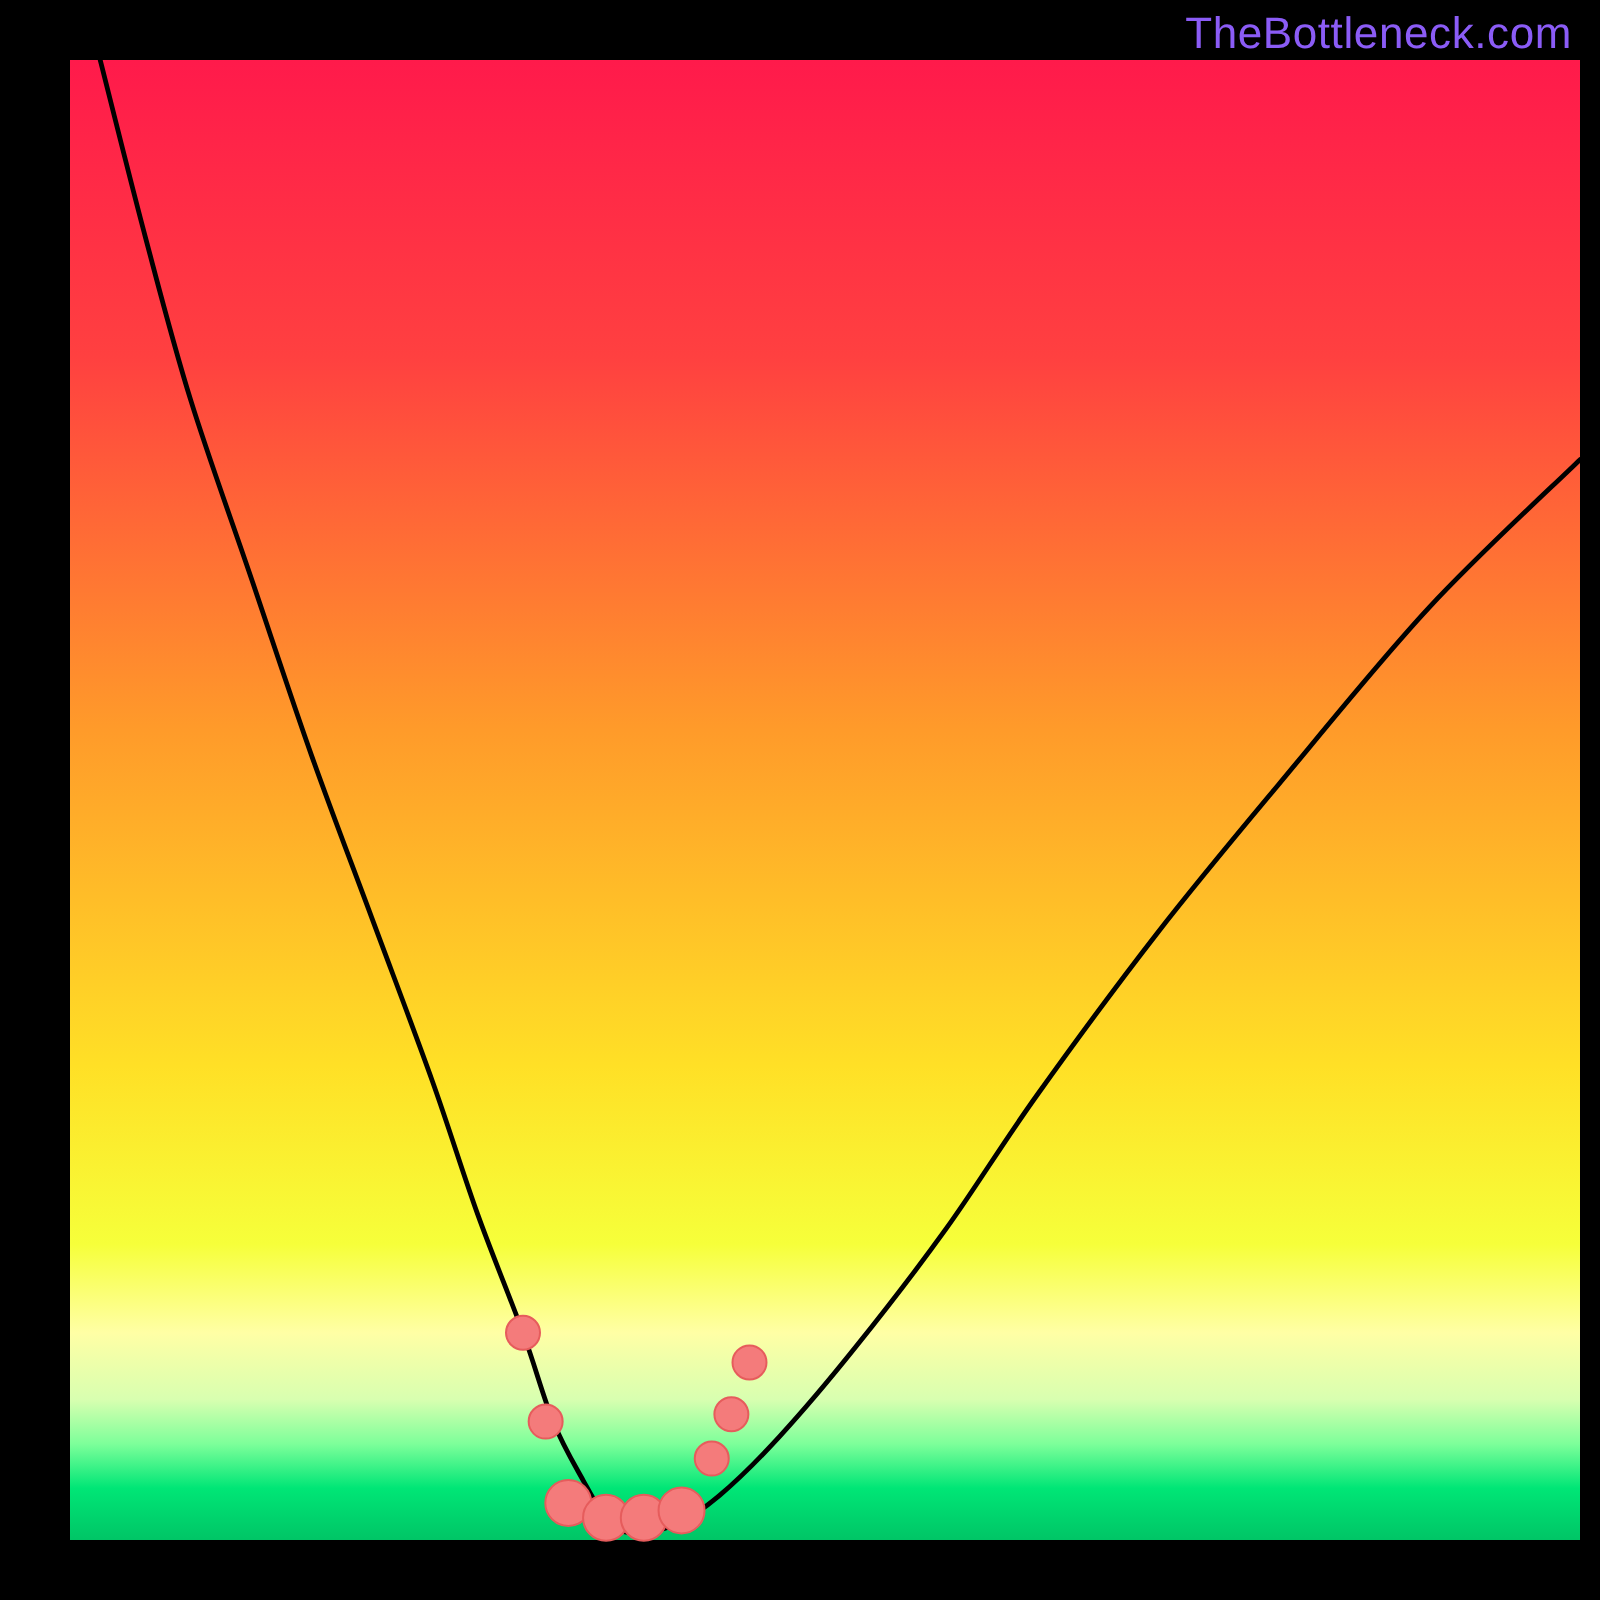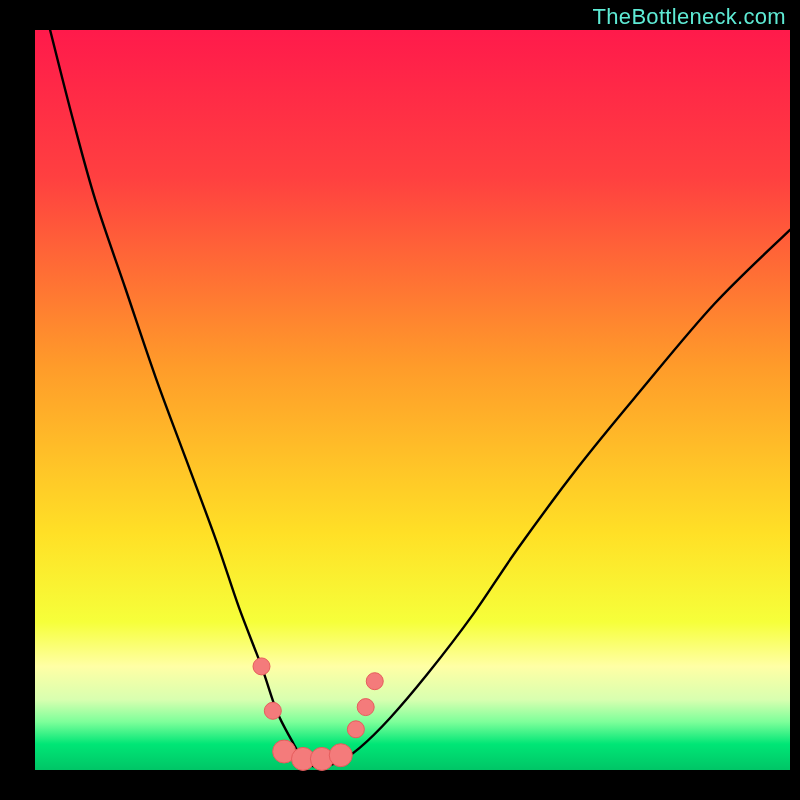--- a/index.html
+++ b/index.html
@@ -13,21 +13,21 @@
   }
   .stage {
     position: relative;
     width: 800px;
     height: 800px;
   }
   .watermark {
     position: absolute;
     top: 4px;
     right: 14px;
-    color: #5eead4;
+    color: #8b5cf6;
     font-size: 22px;
     letter-spacing: 0.3px;
     font-weight: 500;
     z-index: 20;
   }
   svg {
     position: absolute;
     top: 0;
     left: 0;
   }

